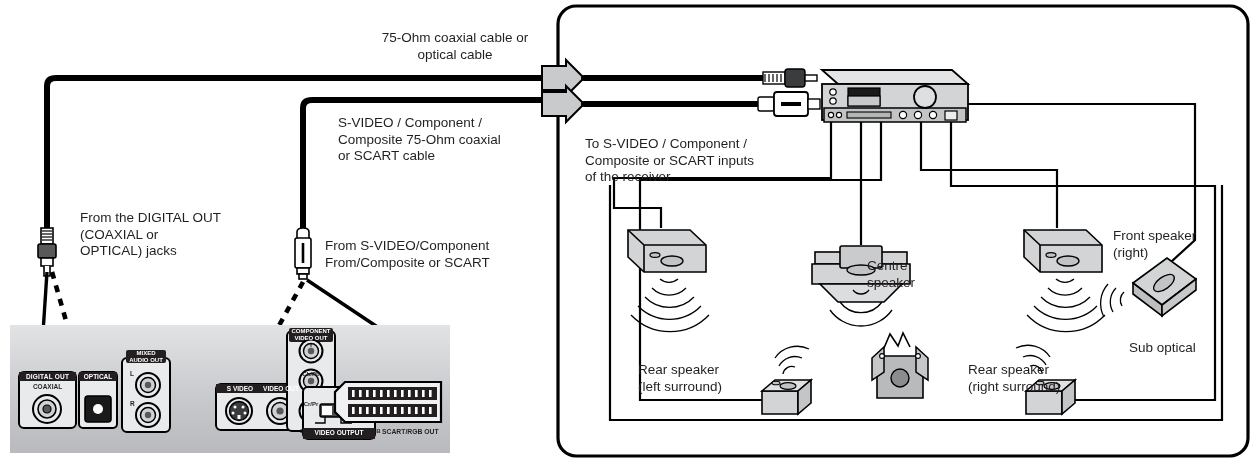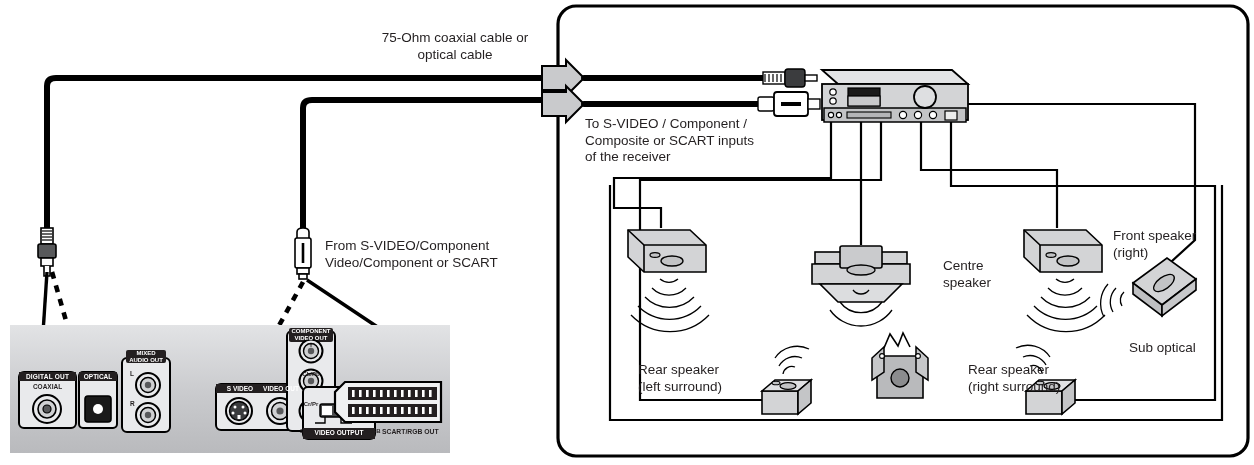--- a/index.html
+++ b/index.html
@@ -333,32 +333,38 @@
           <rect x="415" y="407" width="2.6" height="7"></rect>
         <rect x="422" y="407" width="2.6" height="7"></rect>
           <rect x="429" y="407" width="2.6" height="7"></rect>
       </g>
     </g>
   </svg>
 
   <div class="lbl ctr" style="left:360px;top:30px;width:190px;">75-Ohm coaxial cable or
 optical cable</div>
 
-
+  <div class="lbl" style="left:338px;top:115px;width:215px;">S-VIDEO / Component /
+Composite 75-Ohm coaxial
+or SCART cable</div>
+
+  <div class="lbl" style="left:80px;top:210px;width:190px;">From the DIGITAL OUT
+(COAXIAL or
+OPTICAL) jacks</div>
 
   <div class="lbl" style="left:325px;top:238px;width:215px;">From S-VIDEO/Component
-Video/Component or SCART</div>
-
-
-  <div class="lbl" style="left:585px;top:116px;width:220px;">To S-VIDEO / Component /
+From/Composite or SCART</div>
+
+
+  <div class="lbl" style="left:585px;top:136px;width:220px;">To S-VIDEO / Component /
 Composite or SCART inputs
 of the receiver</div>
 
 
-  <div class="lbl" style="left:943px;top:258px;width:90px;">Centre
+  <div class="lbl" style="left:867px;top:258px;width:90px;">Centre
 speaker</div>
 
   <div class="lbl" style="left:1113px;top:228px;width:120px;">Front speaker
 (right)</div>
 
   <div class="lbl" style="left:1129px;top:340px;width:120px;">Sub optical</div>
 
   <div class="lbl" style="left:638px;top:362px;width:130px;">Rear speaker
 (left surround)</div>
 

